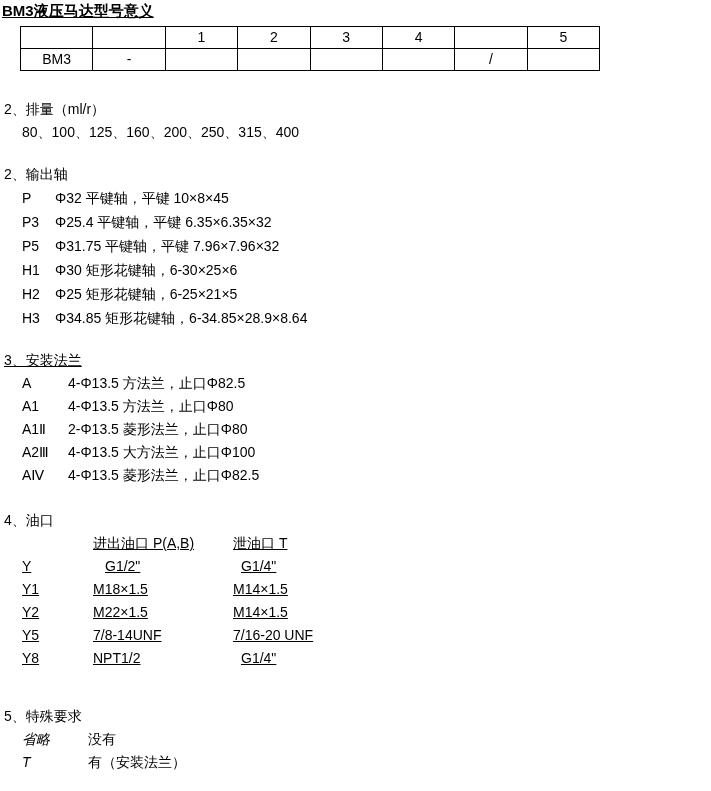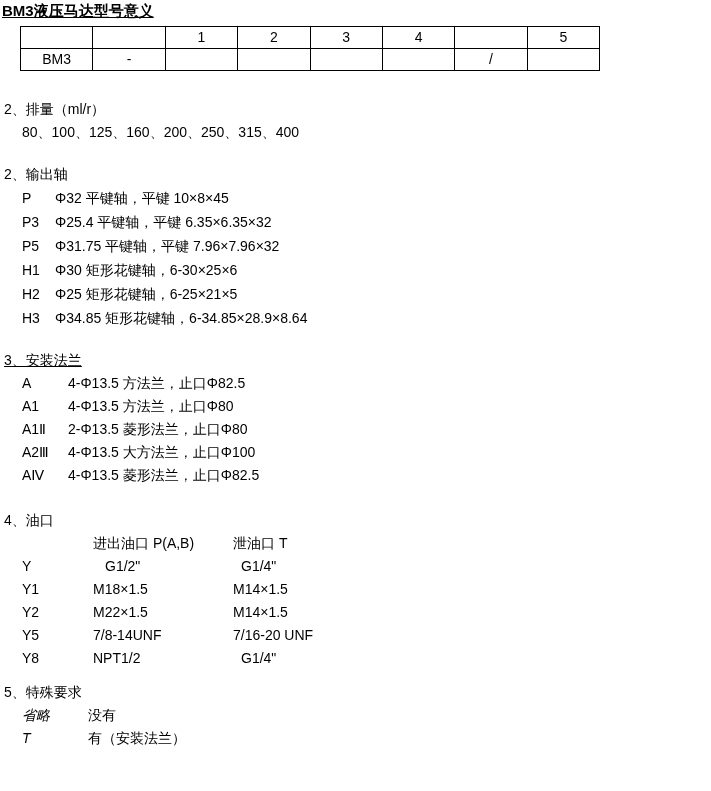--- a/index.html
+++ b/index.html
@@ -34,37 +34,38 @@
     font-size: 14px;
     line-height: 21px;
     overflow: hidden;
   }
 
   .sec-head { margin-left: 2px; line-height: 23px; white-space: pre; }
   .mt-sec1 { margin-top: 27px; }
   .mt-sec2 { margin-top: 19px; }
   .mt-sec3 { margin-top: 19px; text-decoration: underline; }
   .mt-sec4 { margin-top: 22px; }
-  .mt-sec5 { margin-top: 11px; }
+  .mt-sec5 { margin-top: 35px; }
 
   .sec-body { padding-left: 20px; }
   .plain-line { line-height: 23px; white-space: pre; }
 
   .row { display: flex; line-height: 23px; white-space: pre; }
   .sec2 .row { line-height: 24px; }
   .code { flex: 0 0 auto; }
   .sec2 .code { width: 33px; }
   .sec3 .code { width: 46px; }
   .sec5 .code { width: 66px; font-style: italic; }
 
   .port-row {
     display: grid;
     grid-template-columns: 71px 140px auto;
     line-height: 23px;
     white-space: pre;
+    text-decoration: underline;
   }
   .pad12 { padding-left: 12px; }
   .pad8  { padding-left: 8px; }
 </style>
 </head>
 <body>
 
 <div class="page">
 
   <h1 class="title">BM3液压马达型号意义</h1>

